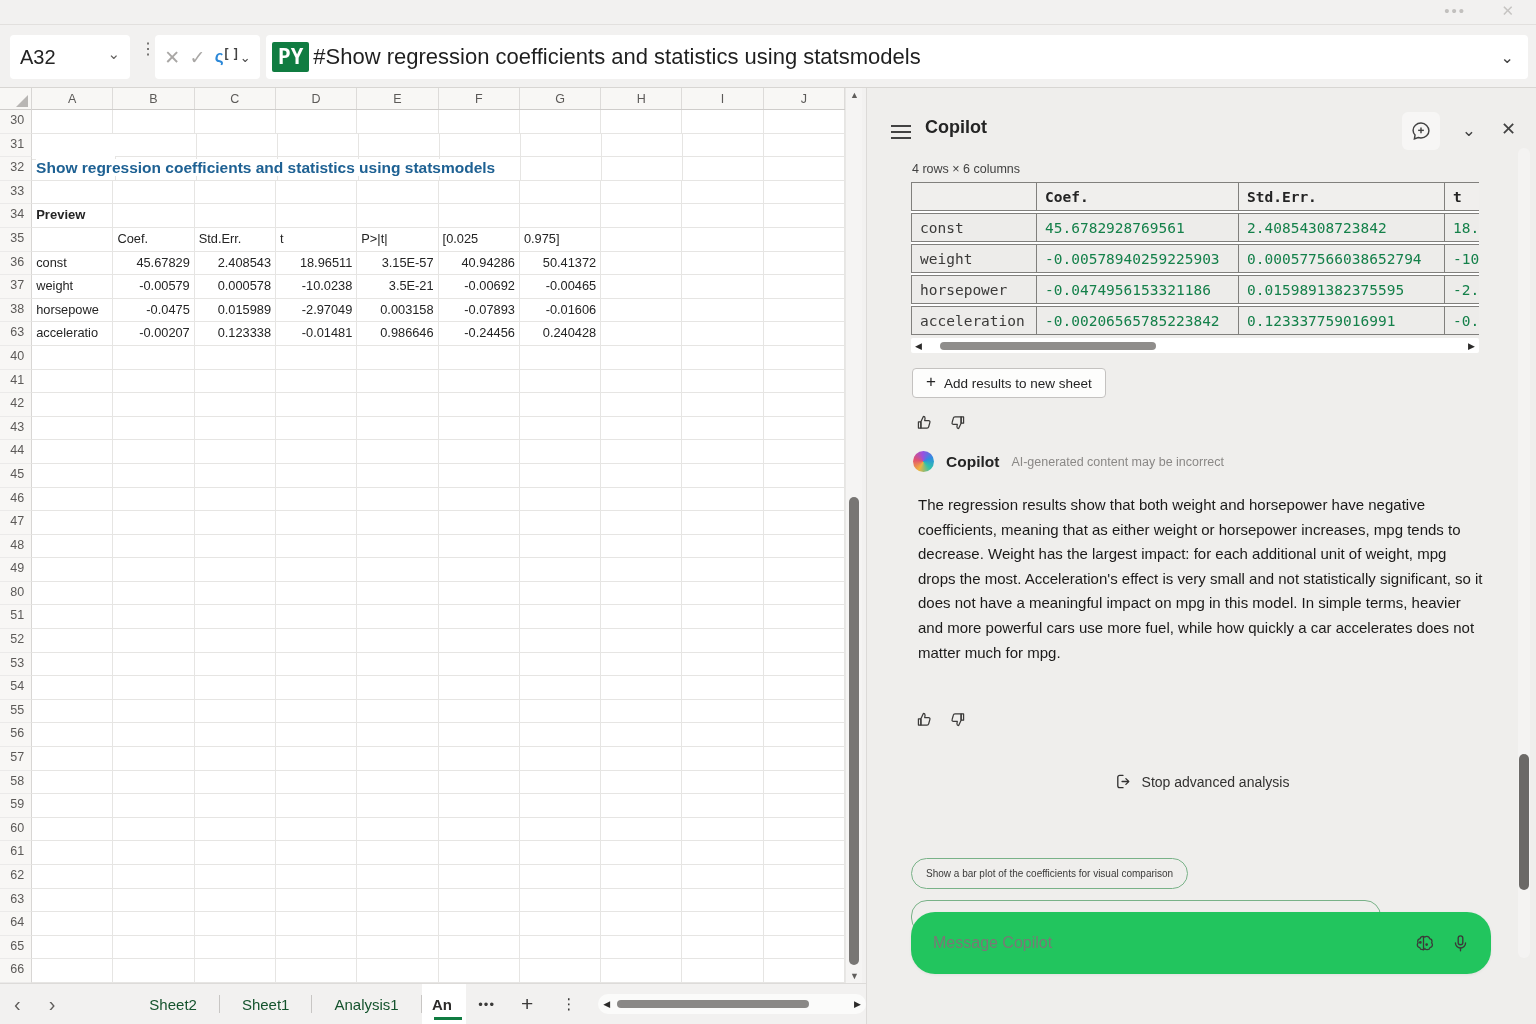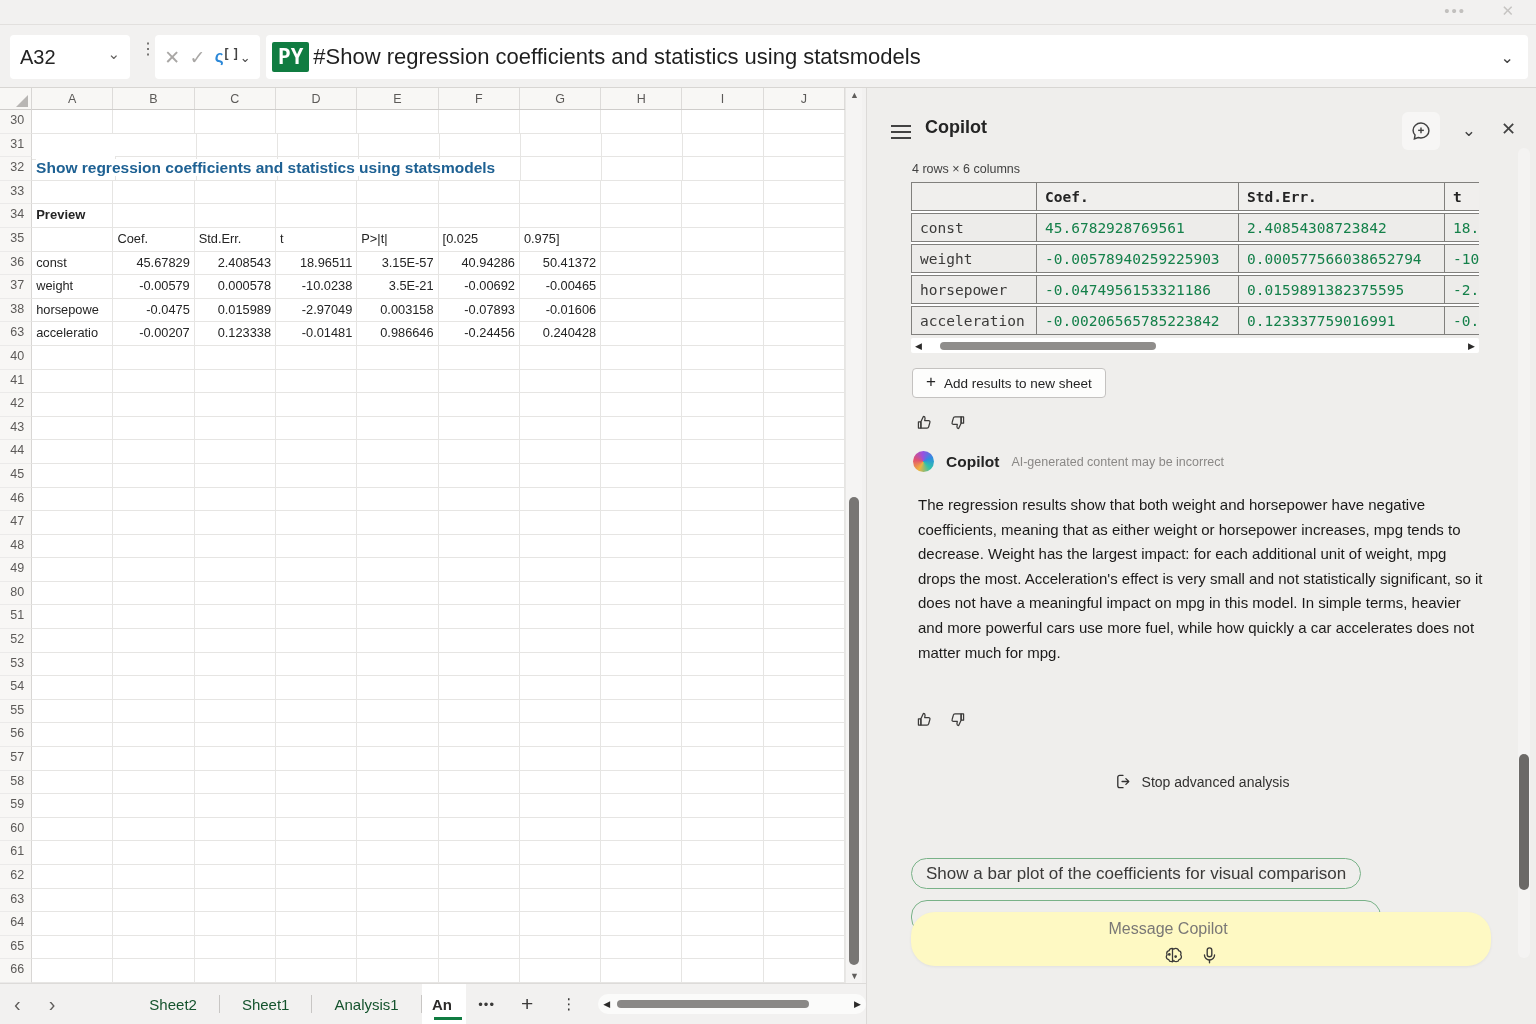--- a/index.html
+++ b/index.html
@@ -136,25 +136,25 @@
   .attrib .nm { font-size:15.5px; font-weight:bold; color:#242424; }
   .attrib .note { font-size:12.5px; color:#8a8886; }
 
   .response { position:absolute; left:51px; top:405px; width:568px; font-size:15px; line-height:24.6px;
     color:#1b1a19; }
 
   .stop-btn { position:absolute; left:0; top:684px; width:100%; display:flex; justify-content:center;
     align-items:center; gap:9px; font-size:14px; color:#323130; }
 
   .pill { position:absolute; left:44px; height:31px; border:1px solid #79b288; border-radius:16px;
-    background:#efeeec; display:flex; align-items:center; padding:0 14px; font-size:17px; color:#3b3a39; }
+    background:#efeeec; display:flex; align-items:center; padding:0 14px; font-size:10px; color:#3b3a39; }
   .pill-1 { top:770px; }
   .pill-2 { top:812px; width:470px; height:34px; z-index:1; }
-  .msg-box { position:absolute; left:44px; top:824px; width:580px; height:54px; background:#fef9c3;
-    border-radius:24px; z-index:2; box-shadow:0 1px 3px rgba(0,0,0,0.06); display:flex; align-items:center;flex-direction:column; }
+  .msg-box { position:absolute; left:44px; top:824px; width:580px; height:62px; background:#22c55e;
+    border-radius:24px; z-index:2; box-shadow:0 1px 3px rgba(0,0,0,0.06); display:flex; align-items:center; }
   .msg-input { flex:1; border:none; outline:none; font-size:16px; color:#242424; margin-left:22px;
     font-family:"Liberation Sans", sans-serif; background:transparent; }
   .msg-input::placeholder { color:#7a7876; }
   .msg-icons { display:flex; gap:16px; margin-right:20px; }
 
   .p-vscroll { position:absolute; right:6px; top:60px; width:12px; height:810px; }
   .p-vscroll .track { position:absolute; left:0; top:0; width:12px; height:100%; background:#f4f3f2; border-radius:6px; }
   .p-vscroll .thumb { position:absolute; left:1px; top:606px; width:10px; height:136px; background:#6b6967; border-radius:5px; }
 
   svg { display:block; }

